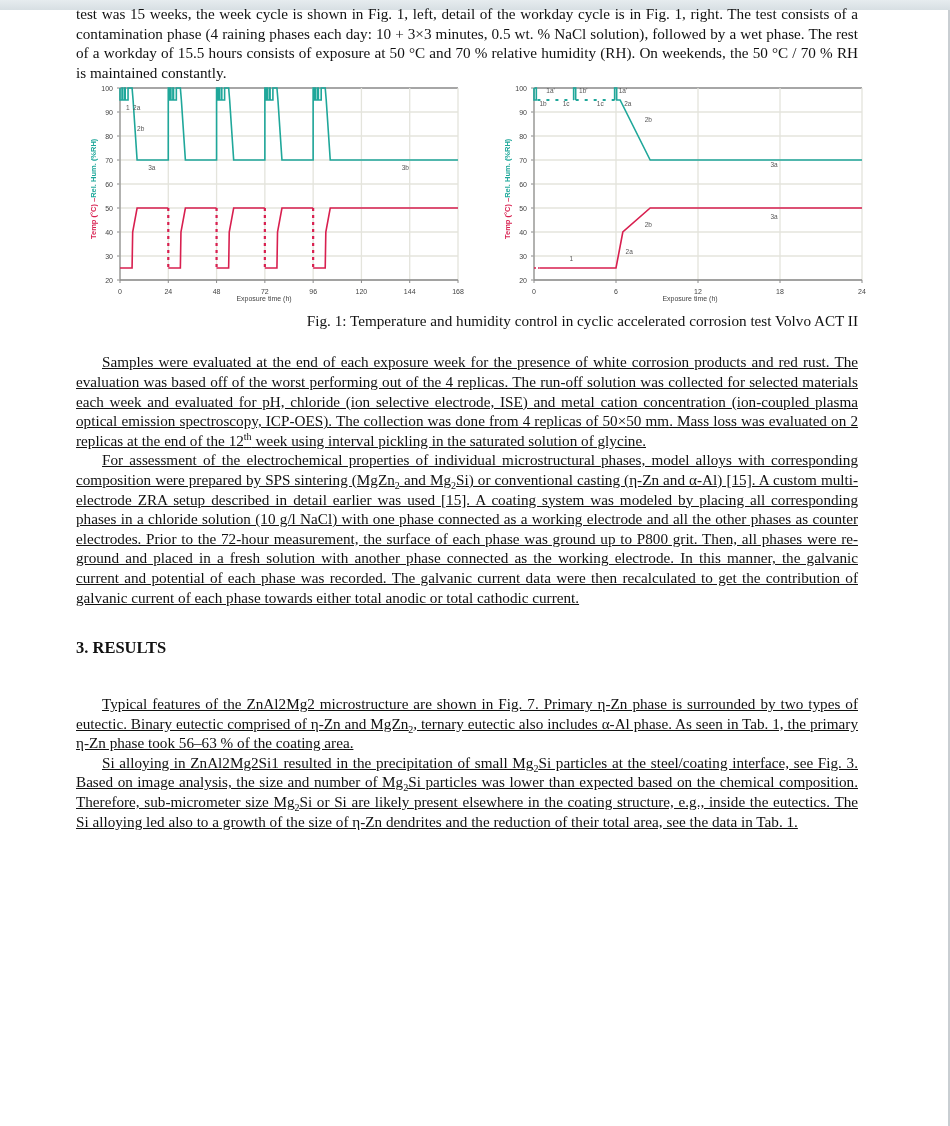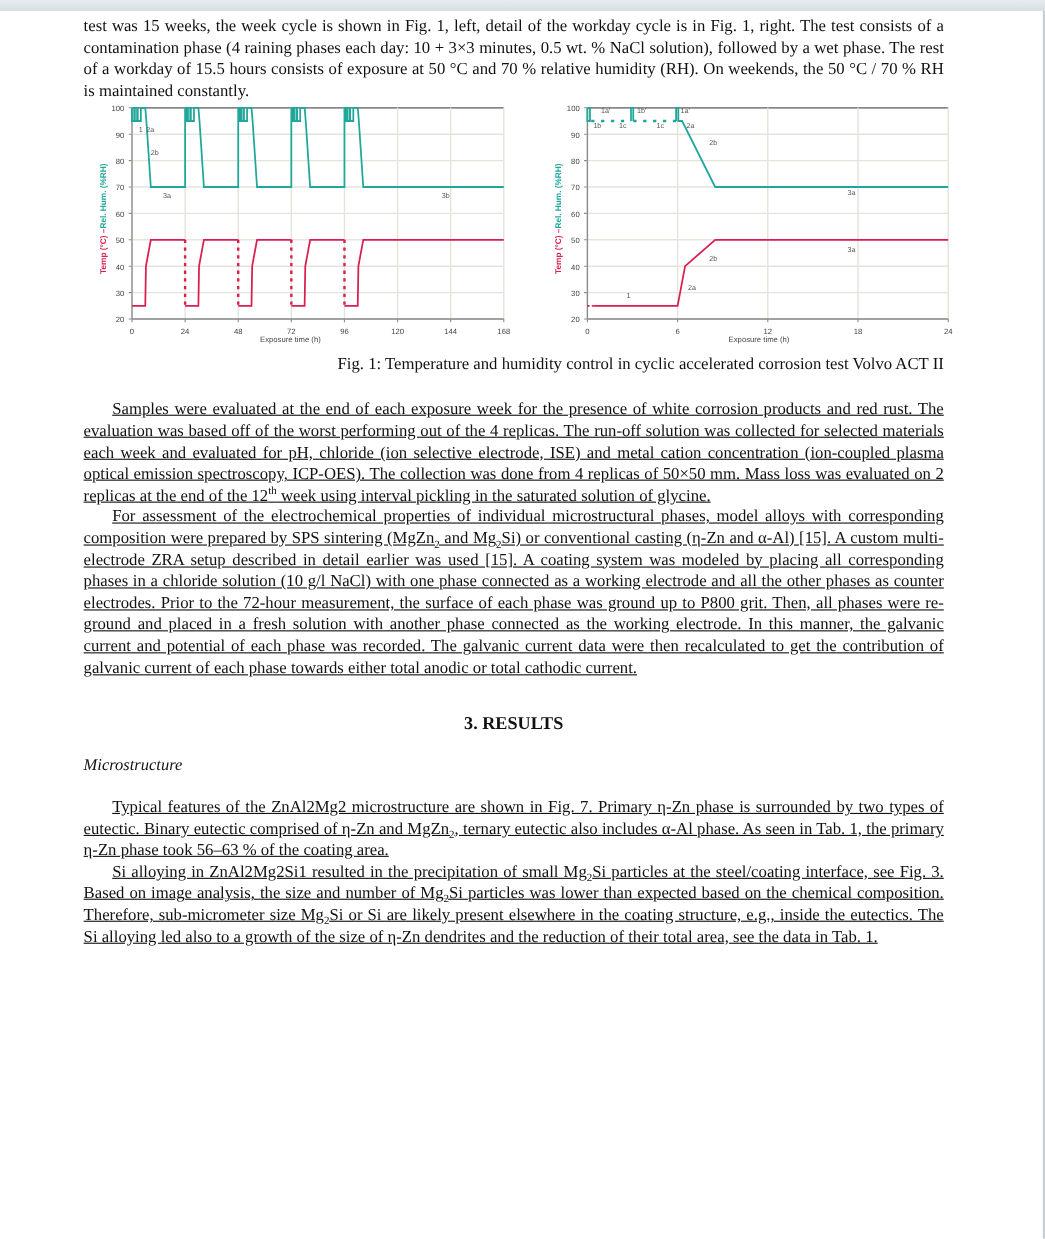--- a/index.html
+++ b/index.html
@@ -12,33 +12,33 @@
   }
   .topbar {
     position: absolute; left: 0; top: 0; width: 950px; height: 10px;
     background: linear-gradient(#e6ecef, #d7dfe3);
   }
   .rightedge {
     position: absolute; right: 0; top: 10px; width: 2px; height: 1116px;
     background: #c9ced2;
   }
   .page {
-    position: absolute; left: 76px; top: 14px; width: 782px;
+    position: absolute; left: 76px; top: 4px; width: 782px;
   }
   p.txt {
     margin: 0; font-size: 15.2px; line-height: 19.6px; text-align: justify;
   }
   p.ind { text-indent: 26px; text-decoration: underline; }
   .figwrap { position: relative; height: 222px; margin-top: 2px; }
   .figwrap svg { position: absolute; top: 0; }
   .caption {
     text-align: right; font-size: 15.2px; margin: 6px 0 0 0; line-height: 18px;
   }
   h2.sec {
-    font-size: 16.5px; font-weight: bold; margin: 0; line-height: 20px; text-align: center;
+    font-size: 16.5px; font-weight: bold; margin: 0; line-height: 20px;
   }
   .subsec { font-style: italic; font-size: 15px; margin: 0; line-height: 20px; }
   .chart-text { font-family: "Liberation Sans", "DejaVu Sans", sans-serif; }
 </style>
 </head>
 <body>
 
 <div class="topbar"></div>
 <div class="rightedge"></div>
 
@@ -189,17 +189,16 @@
   </div>
   <p class="caption">Fig. 1: Temperature and humidity control in cyclic accelerated corrosion test Volvo ACT II</p>
 
   <div style="height:22px"></div>
   <p class="txt ind"><span>Samples were evaluated at the end of each exposure week for the presence of white corrosion products and red rust. The evaluation was based off of the worst performing out of the 4 replicas. The run-off solution was collected for selected materials each week and evaluated for pH, chloride (ion selective electrode, ISE) and metal cation concentration (ion-coupled plasma optical emission spectroscopy, ICP-OES). The collection was done from 4 replicas of 50×50 mm. Mass loss was evaluated on 2 replicas at the end of the 12</span><sup style="font-size:10px;line-height:0">th</sup><span> week using interval pickling in the saturated solution of glycine.</span></p>
   <p class="txt ind"><span>For assessment of the electrochemical properties of individual microstructural phases, model alloys with corresponding composition were prepared by SPS sintering (MgZn</span><sub style="font-size:10px;line-height:0">2</sub><span> and Mg</span><sub style="font-size:10px;line-height:0">2</sub><span>Si) or conventional casting (η-Zn and α-Al) [15]. A custom multi-electrode ZRA setup described in detail earlier was used [15]. A coating system was modeled by placing all corresponding phases in a chloride solution (10 g/l NaCl) with one phase connected as a working electrode and all the other phases as counter electrodes. Prior to the 72-hour measurement, the surface of each phase was ground up to P800 grit. Then, all phases were re-ground and placed in a fresh solution with another phase connected as the working electrode. In this manner, the galvanic current and potential of each phase was recorded. The galvanic current data were then recalculated to get the contribution of galvanic current of each phase towards either total anodic or total cathodic current.</span></p>
 
   <div style="height:31px"></div>
   <h2 class="sec">3. RESULTS</h2>
   <div style="height:18px"></div>
-  <p class="subsec">Microstructure</p>
   <div style="height:18px"></div>
   <p class="txt ind"><span>Typical features of the ZnAl2Mg2 microstructure are shown in Fig. 7. Primary η-Zn phase is surrounded by two types of eutectic. Binary eutectic comprised of η-Zn and MgZn</span><sub style="font-size:10px;line-height:0">2</sub><span>, ternary eutectic also includes α-Al phase. As seen in Tab. 1, the primary η-Zn phase took 56–63 % of the coating area.</span></p>
   <p class="txt ind"><span>Si alloying in ZnAl2Mg2Si1 resulted in the precipitation of small Mg</span><sub style="font-size:10px;line-height:0">2</sub><span>Si particles at the steel/coating interface, see Fig. 3. Based on image analysis, the size and number of Mg</span><sub style="font-size:10px;line-height:0">2</sub><span>Si particles was lower than expected based on the chemical composition. Therefore, sub-micrometer size Mg</span><sub style="font-size:10px;line-height:0">2</sub><span>Si or Si are likely present elsewhere in the coating structure, e.g., inside the eutectics. The Si alloying led also to a growth of the size of η-Zn dendrites and the reduction of their total area, see the data in Tab. 1.</span></p>
 </div>
 
 </body></html>

